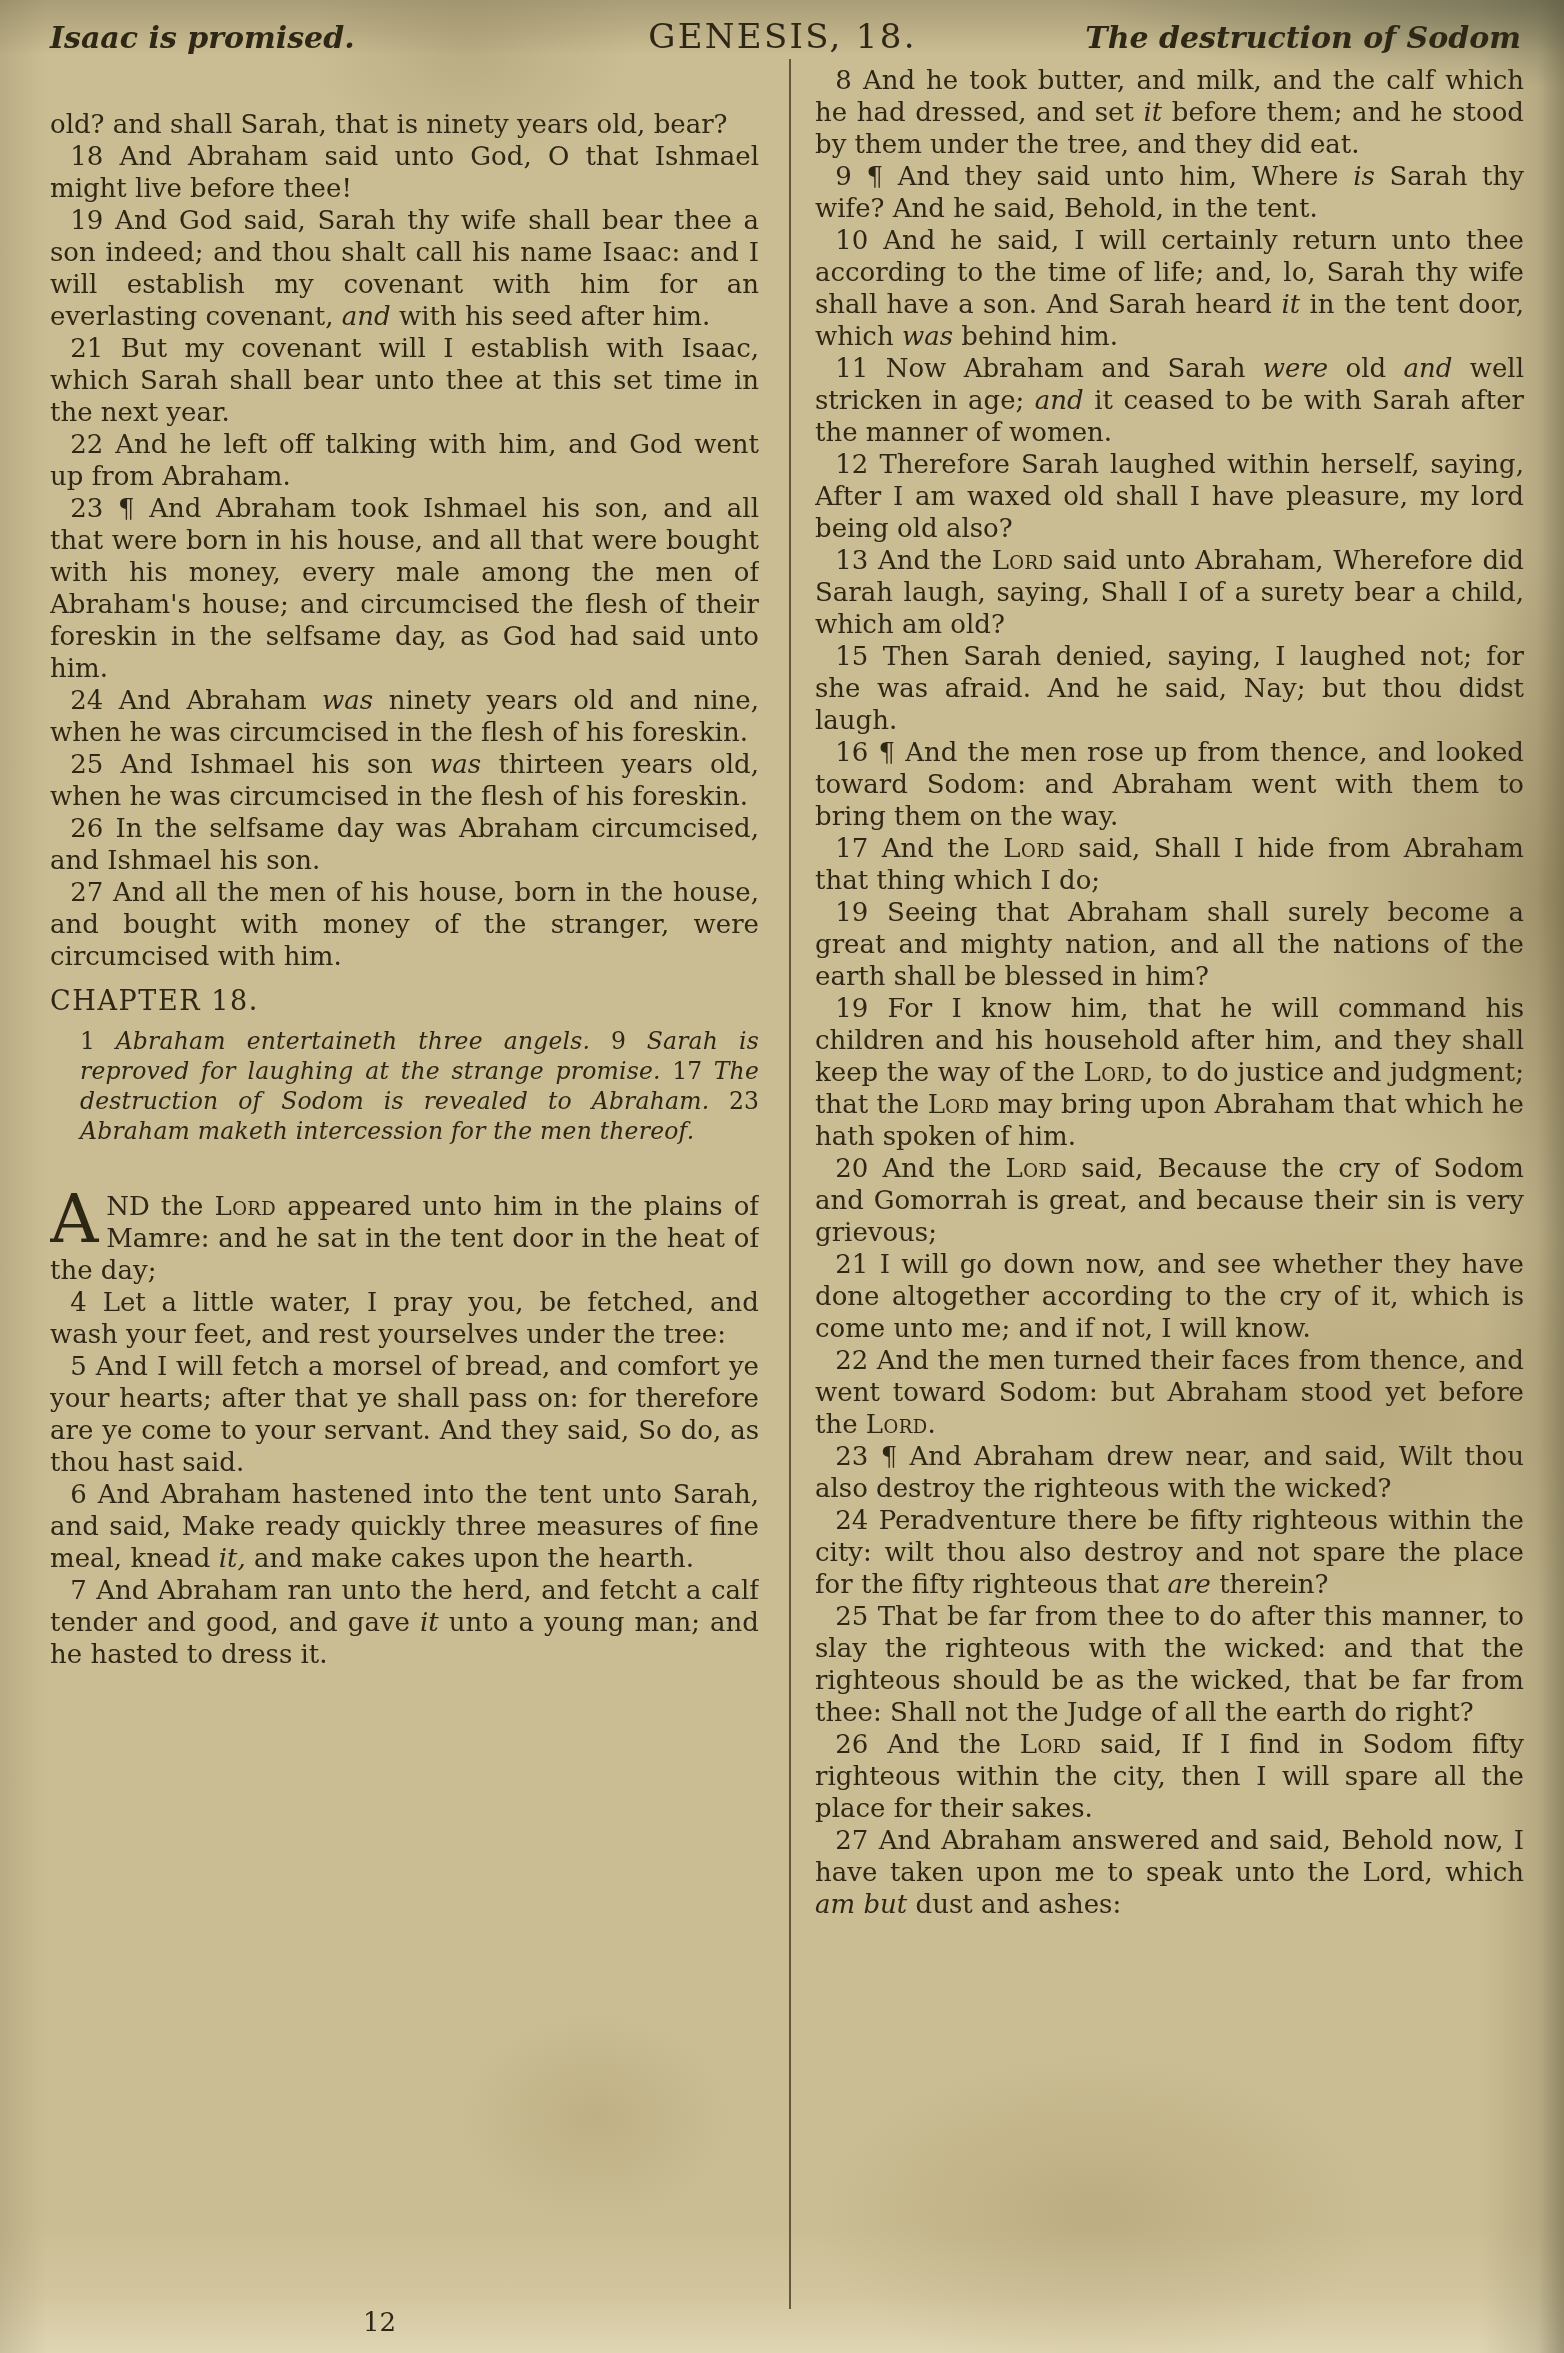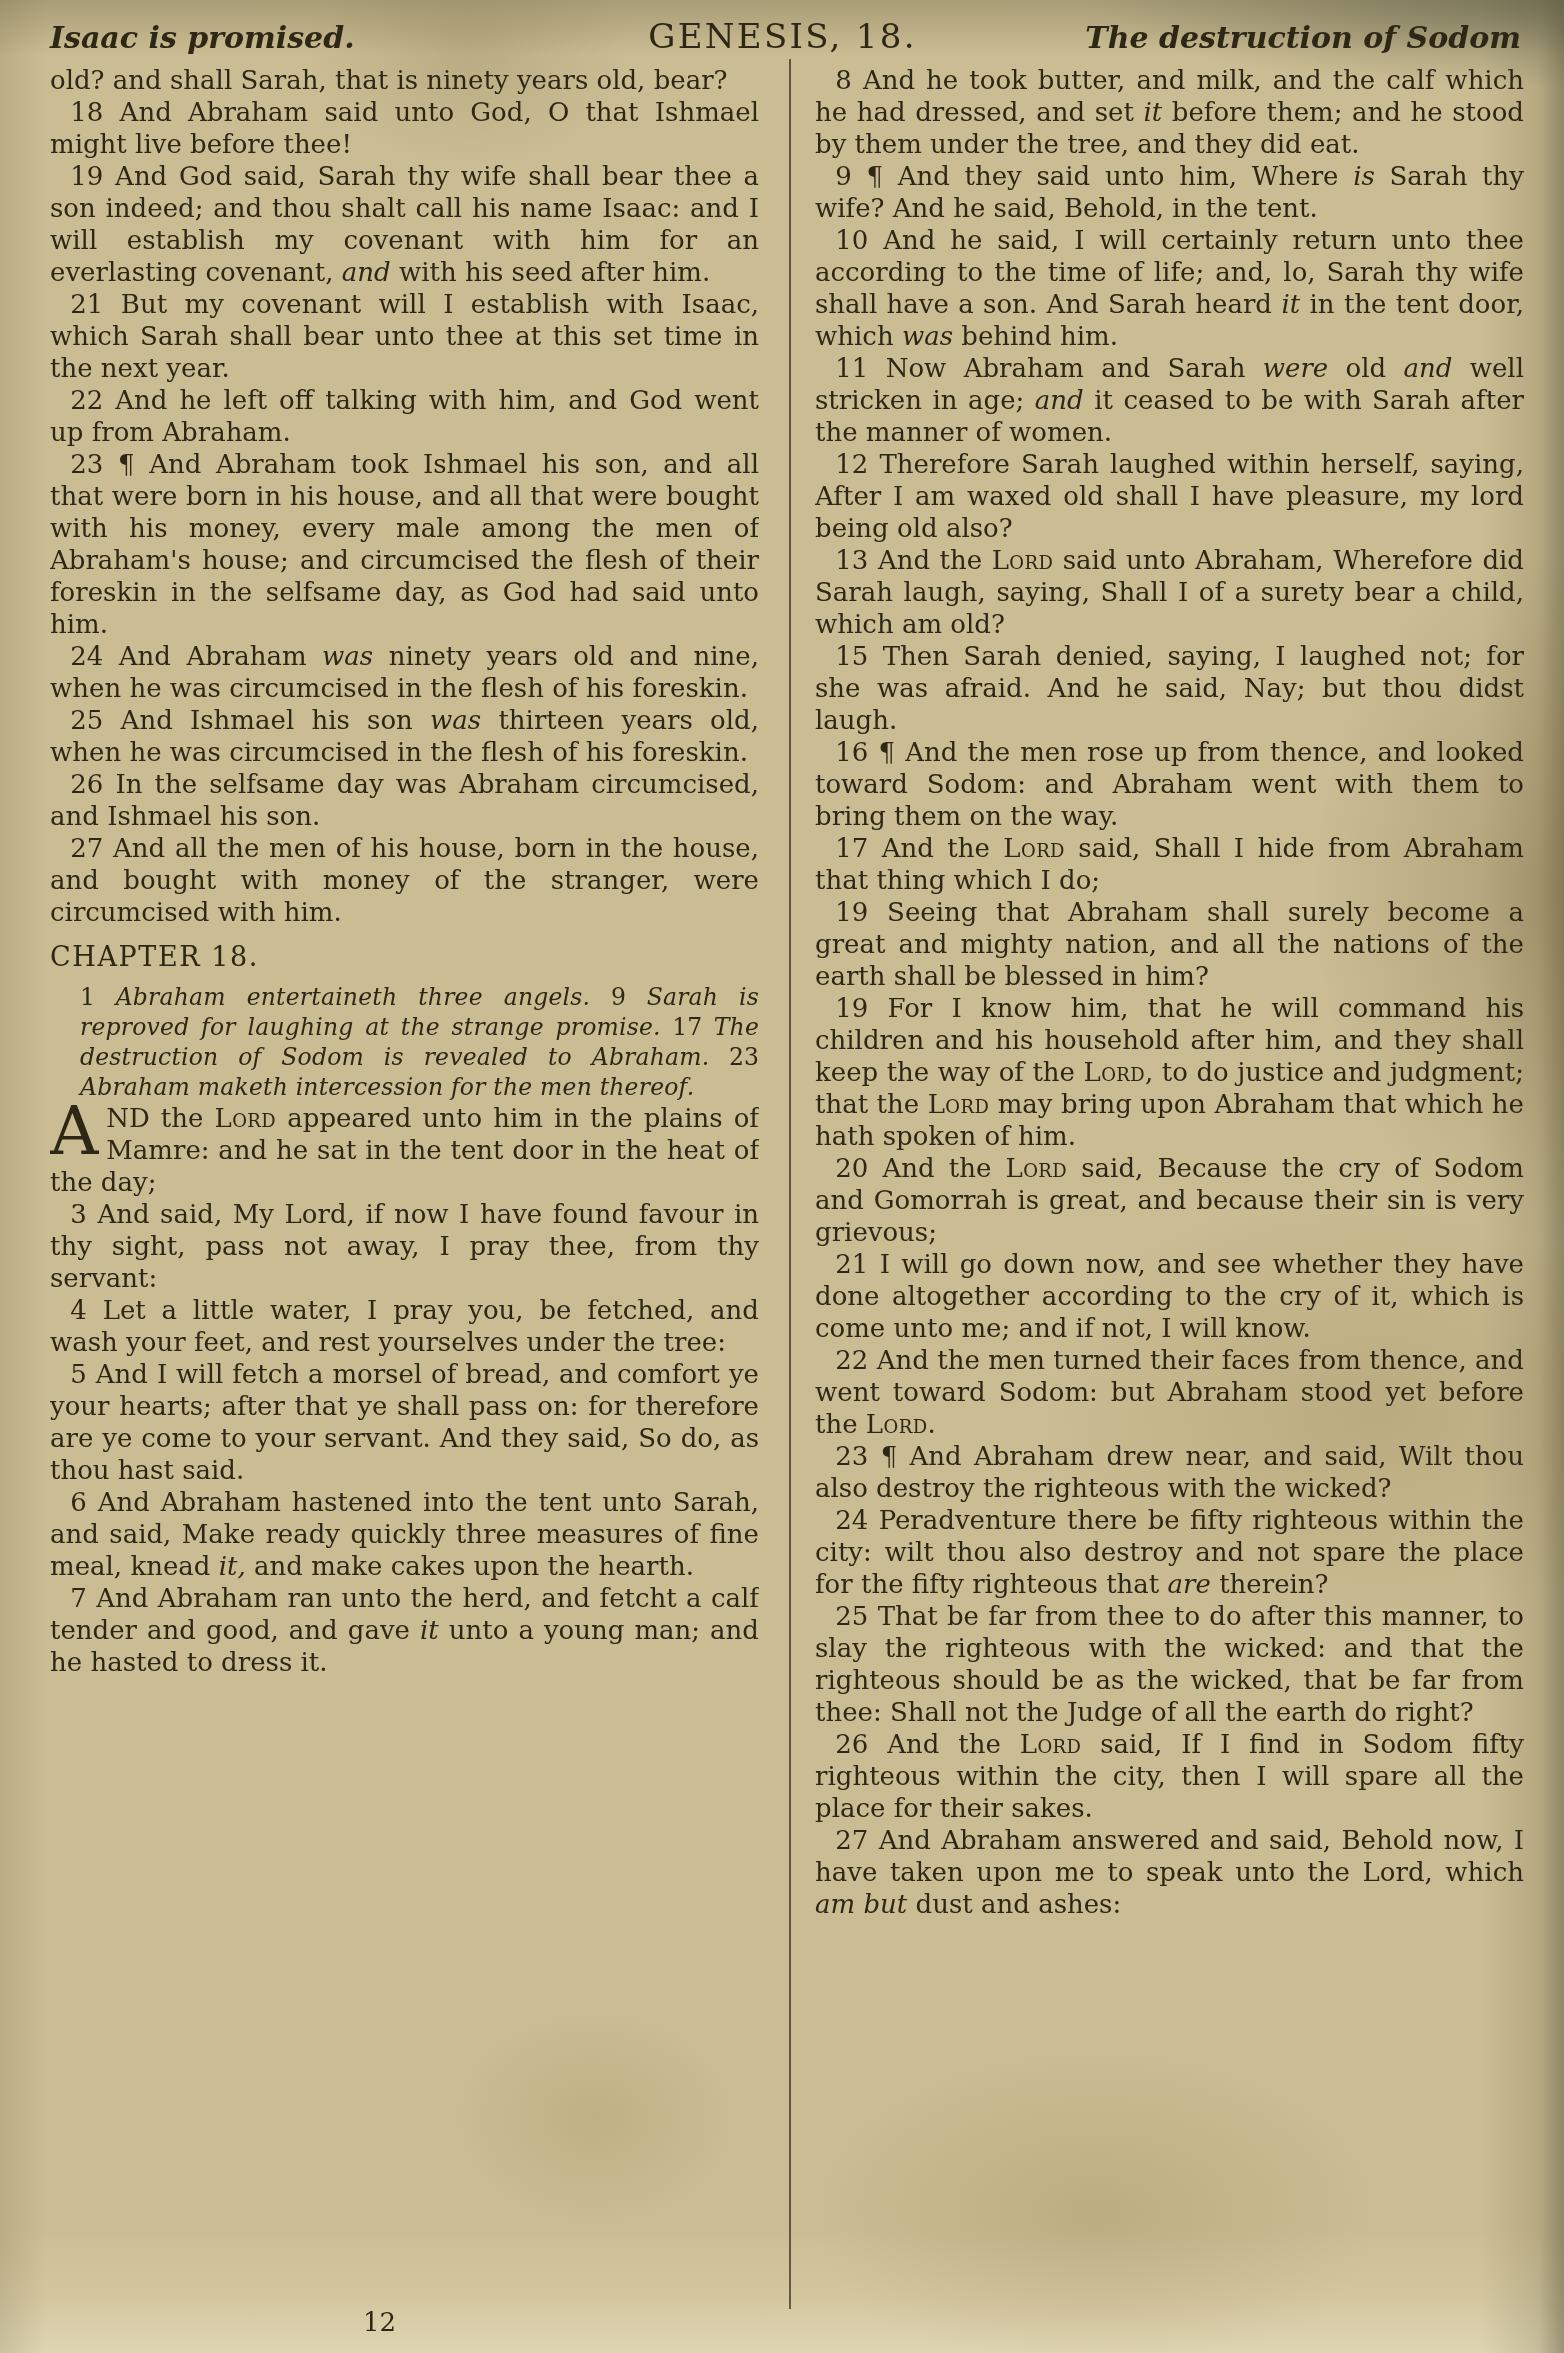--- a/index.html
+++ b/index.html
@@ -41,21 +41,21 @@
     width: 1474px; height: 2243px;
     display: flex; gap: 56px; overflow: hidden;
   }
   .column {
     width: 709px; overflow: hidden;
     font-size: 26px; line-height: 32px;
     text-align: justify;
   }
   .column p { margin: 0; }
   .verse { text-indent: 20.3px; }
-  .verse.continuation, .verse.drop { text-indent: 0; }
+  .verse.continuation, .verse.drop { text-indent: 0; margin-top: 44px; }
   .dropcap {
     float: left;
     font-size: 67px; line-height: 55px;
     padding: 2.3px 7.8px 0 0;
   }
   .chapter-heading {
     text-indent: 0;
     font-size: 27px; letter-spacing: 1.6px;
     margin: 12.5px 0 9.4px;
   }
@@ -91,21 +91,20 @@
         <p class="verse">21 But my covenant will I establish with Isaac, which Sarah shall bear unto thee at this set time in the next year.</p>
         <p class="verse">22 And he left off talking with him, and God went up from Abraham.</p>
         <p class="verse">23 ¶ And Abraham took Ishmael his son, and all that were born in his house, and all that were bought with his money, every male among the men of Abraham's house; and circumcised the flesh of their foreskin in the selfsame day, as God had said unto him.</p>
         <p class="verse">24 And Abraham <i>was</i> ninety years old and nine, when he was circumcised in the flesh of his foreskin.</p>
         <p class="verse">25 And Ishmael his son <i>was</i> thirteen years old, when he was circumcised in the flesh of his foreskin.</p>
         <p class="verse">26 In the selfsame day was Abraham circumcised, and Ishmael his son.</p>
         <p class="verse">27 And all the men of his house, born in the house, and bought with money of the stranger, were circumcised with him.</p>
         <div class="chapter-heading">CHAPTER 18.</div>
         <p class="chapter-summary">1 <i>Abraham entertaineth three angels.</i> 9 <i>Sarah is reproved for laughing at the strange promise.</i> 17 <i>The destruction of Sodom is revealed to Abraham.</i> 23 <i>Abraham maketh intercession for the men thereof.</i></p>
         <p class="verse drop"><span class="dropcap">A</span>ND the <span class="sc">Lord</span> appeared unto him in the plains of Mamre: and he sat in the tent door in the heat of the day;</p>
-        <p class="verse">3 And said, My Lord, if now I have found favour in thy sight, pass not away, I pray thee, from thy servant:</p>
         <p class="verse">4 Let a little water, I pray you, be fetched, and wash your feet, and rest yourselves under the tree:</p>
         <p class="verse">5 And I will fetch a morsel of bread, and comfort ye your hearts; after that ye shall pass on: for therefore are ye come to your servant. And they said, So do, as thou hast said.</p>
         <p class="verse">6 And Abraham hastened into the tent unto Sarah, and said, Make ready quickly three measures of fine meal, knead <i>it,</i> and make cakes upon the hearth.</p>
         <p class="verse">7 And Abraham ran unto the herd, and fetcht a calf tender and good, and gave <i>it</i> unto a young man; and he hasted to dress it.</p>
       </div>
     <div class="column">
         <p class="verse">8 And he took butter, and milk, and the calf which he had dressed, and set <i>it</i> before them; and he stood by them under the tree, and they did eat.</p>
         <p class="verse">9 ¶ And they said unto him, Where <i>is</i> Sarah thy wife? And he said, Behold, in the tent.</p>
         <p class="verse">10 And he said, I will certainly return unto thee according to the time of life; and, lo, Sarah thy wife shall have a son. And Sarah heard <i>it</i> in the tent door, which <i>was</i> behind him.</p>
         <p class="verse">11 Now Abraham and Sarah <i>were</i> old <i>and</i> well stricken in age; <i>and</i> it ceased to be with Sarah after the manner of women.</p>

